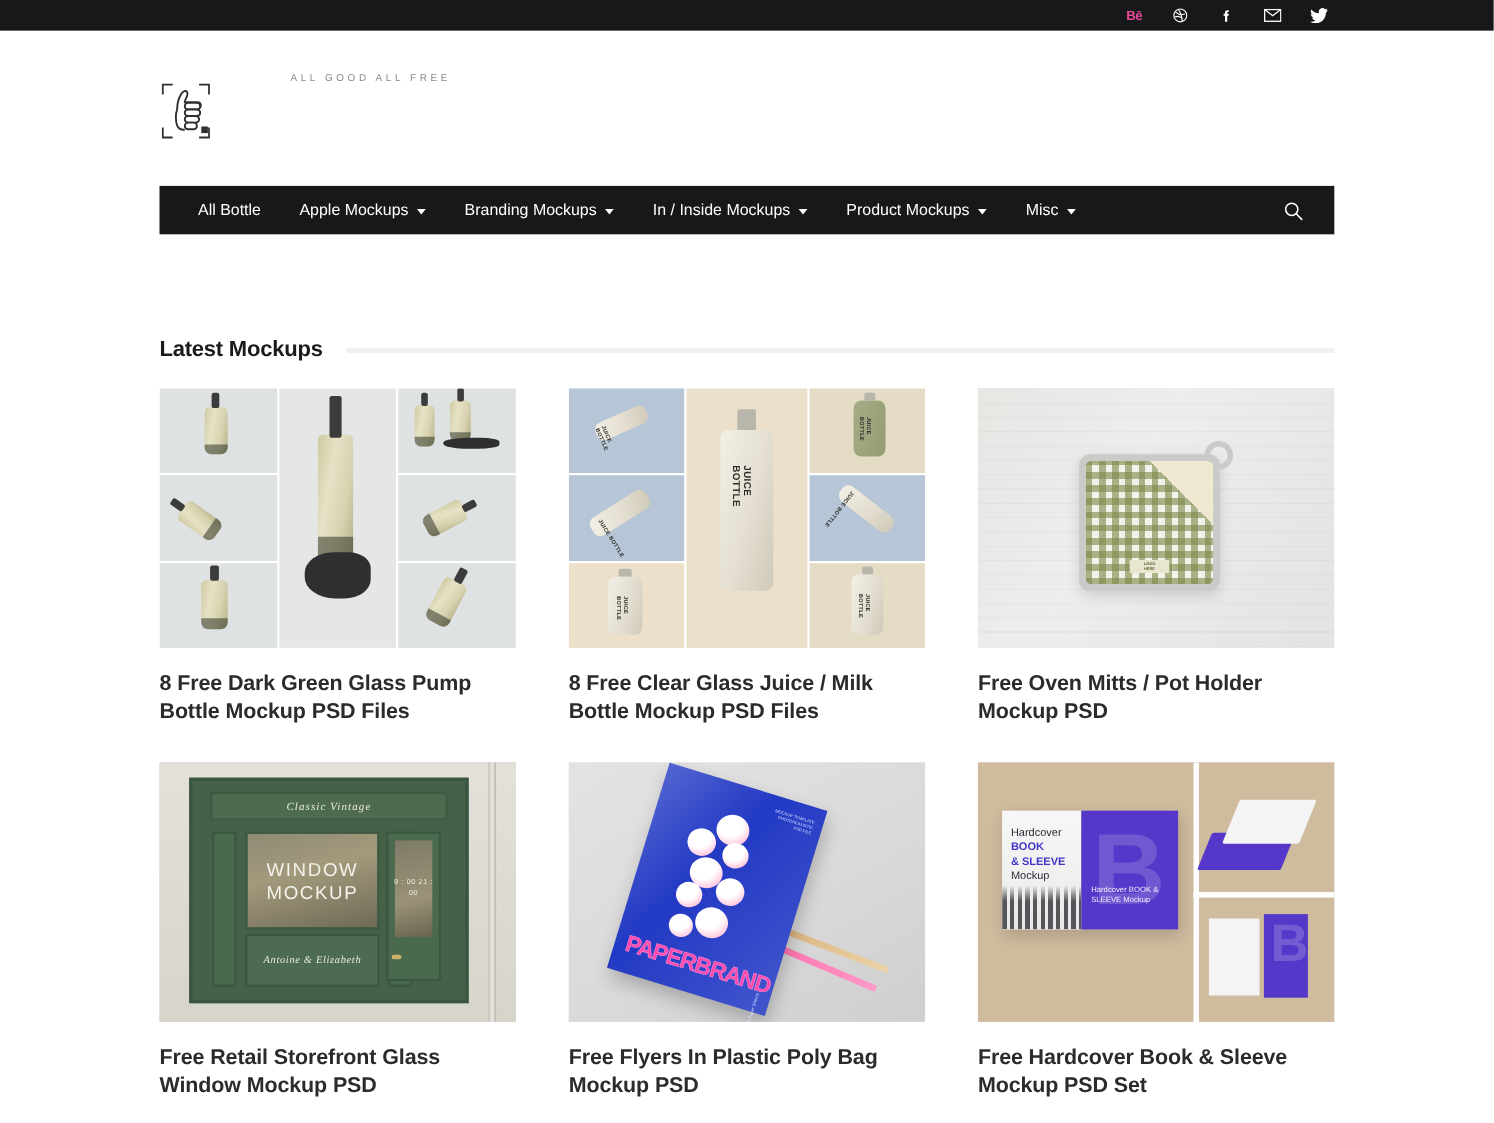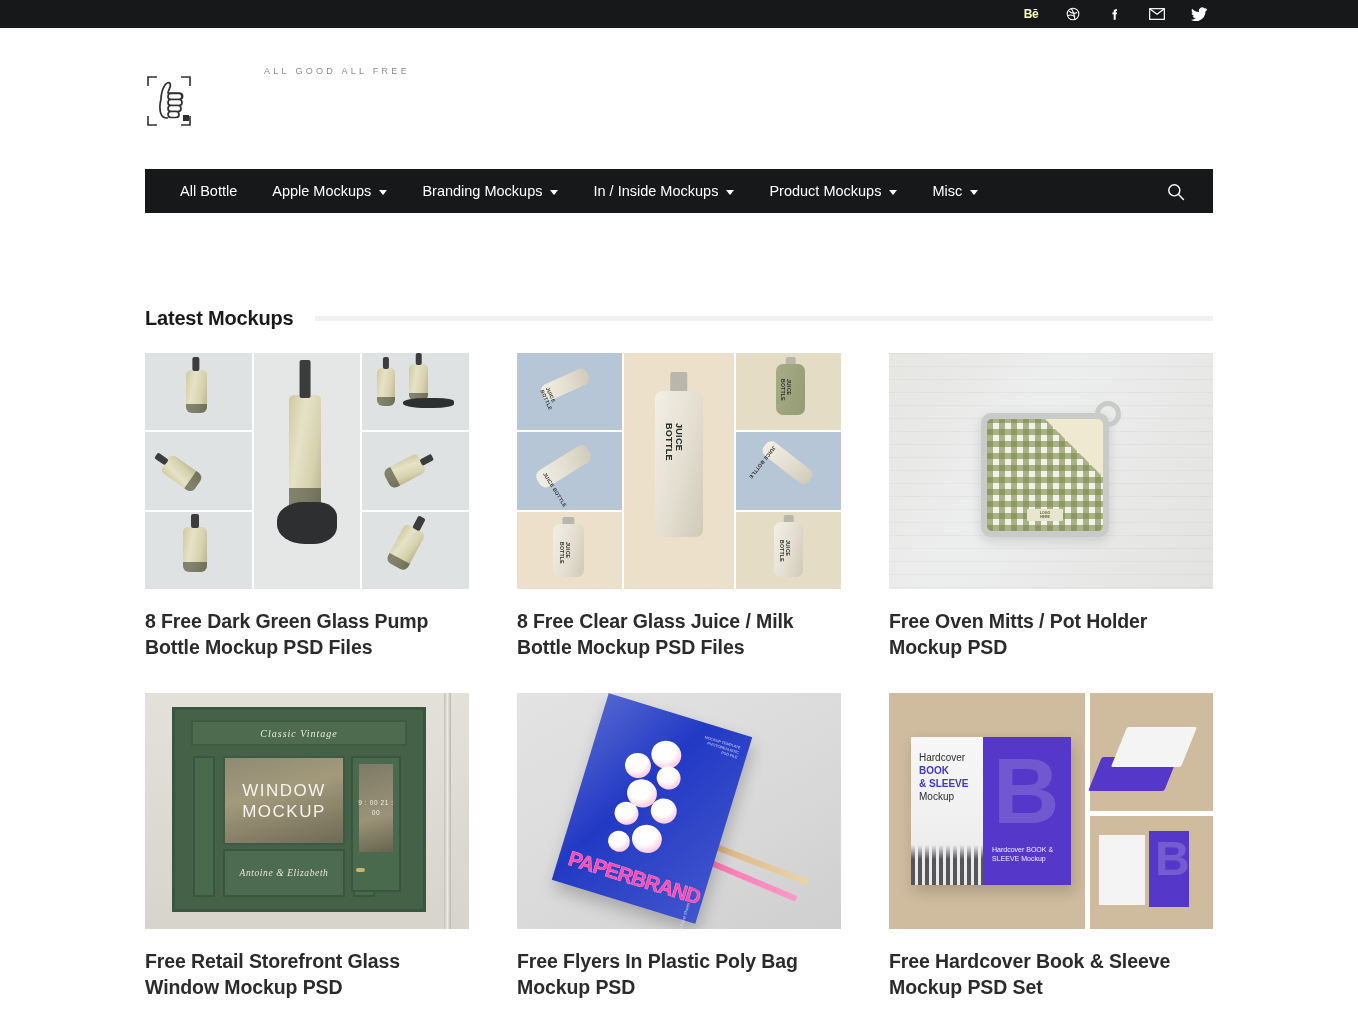--- a/index.html
+++ b/index.html
@@ -19,21 +19,21 @@
     background: #17181a;
     display: flex;
     align-items: center;
     justify-content: flex-end;
     padding-right: 148px;
   }
   .social-list { display: flex; align-items: center; gap: 20px; }
   .social-icon {
     width: 22px; height: 20px;
     display: flex; align-items: center; justify-content: center;
-    color: #fef9c3;
+    color: #ec4899;
     cursor: pointer;
   }
   .social-icon svg { display: block; }
   .social-icon.behance { font-weight: bold; font-size: 12px; letter-spacing: -0.5px; }
 
   
   .header {
     height: 141px;
     background: #ffffff;
     display: flex;
@@ -323,21 +323,21 @@
     color: #d6dcff; font-size: 4px; transform: rotate(-90deg); transform-origin: right bottom;
     white-space: nowrap;
   }
   .pencil { position: absolute; height: 6px; border-radius: 1px; transform-origin: left center; }
   .pencil.pink { left: 178px; top: 160px; width: 110px; background: linear-gradient(90deg,#ff6fae,#ff9ac8); transform: rotate(23deg); }
   .pencil.tan { left: 186px; top: 146px; width: 112px; background: linear-gradient(90deg,#d9b27c,#ecd3a9); transform: rotate(21deg); }
 
   
   .t6 { background: #cfbb9e; }
   .t6 .divx { position: absolute; background: #ffffff; }
-  .bk-main { position: absolute; left: 22px; top: 44px; width: 160px; height: 148px; display: flex; box-shadow: 3px 6px 14px rgba(0,0,0,0.18); }
+  .bk-main { position: absolute; left: 22px; top: 44px; width: 160px; height: 108px; display: flex; box-shadow: 3px 6px 14px rgba(0,0,0,0.18); }
   .bk-white { width: 72px; background: linear-gradient(180deg,#f7f7f7 0%,#efefef 62%,#e8e8e8 100%); position: relative; padding: 14px 8px; }
   .bk-white .ttl { font-size: 10px; color: #2c2c38; line-height: 13px; }
   .bk-white .ttl b { color: #3f37c9; }
   .bk-city { position: absolute; left: 0; right: 0; bottom: 0; height: 40px;
     background:
       repeating-linear-gradient(90deg, rgba(60,60,65,0.85) 0 4px, rgba(255,255,255,0) 4px 7px);
     -webkit-mask-image: linear-gradient(180deg, transparent 0%, #000 35%);
     mask-image: linear-gradient(180deg, transparent 0%, #000 35%);
   }
   .bk-purple { width: 88px; background: #5538c9; position: relative; }

